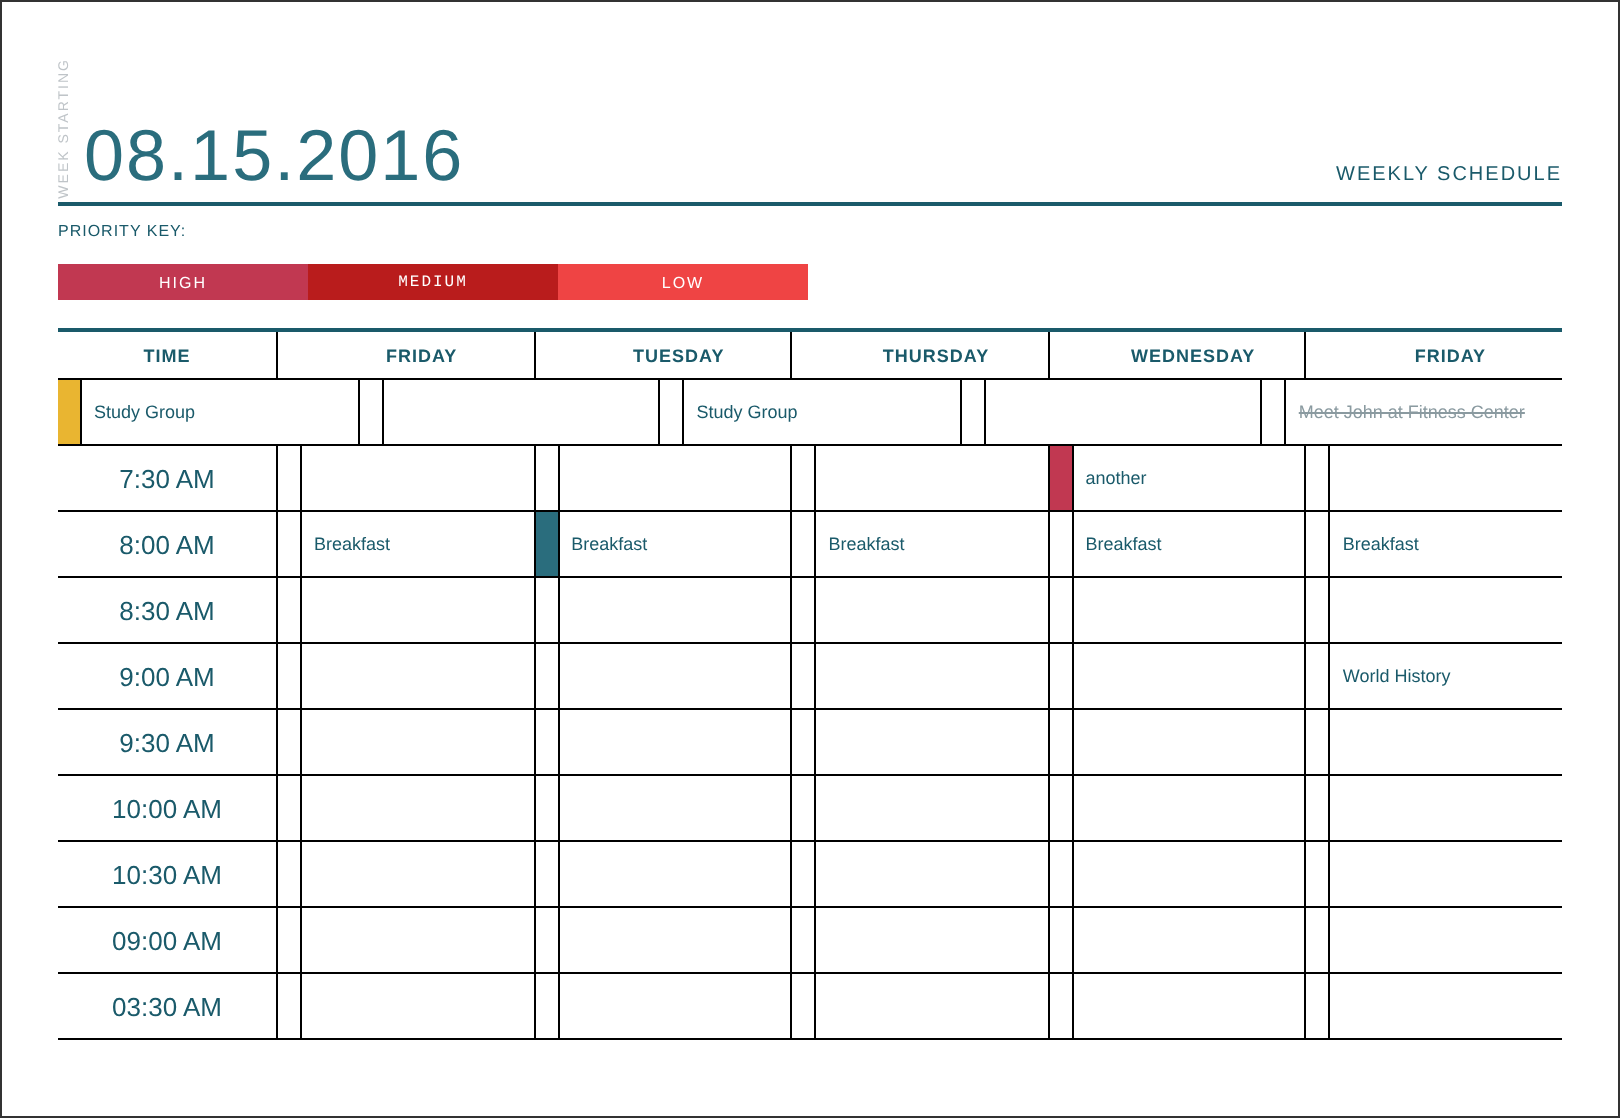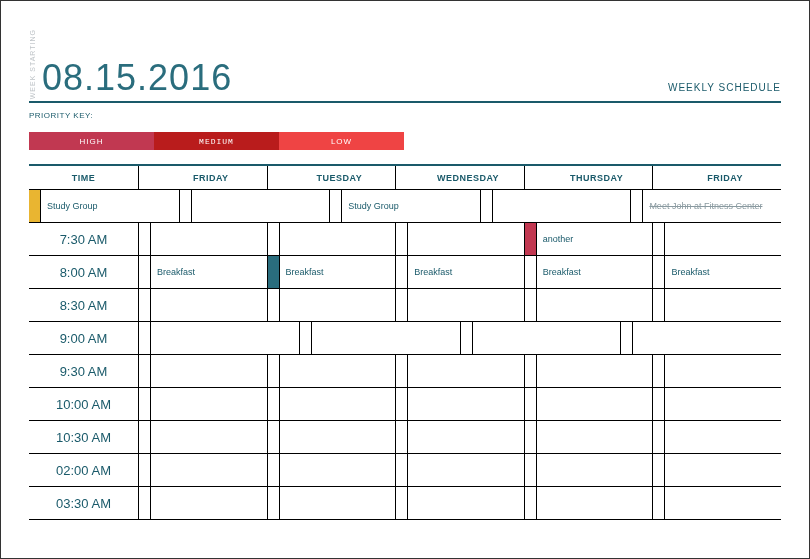--- a/index.html
+++ b/index.html
@@ -156,24 +156,24 @@
 <div class="grid">
   <div class="grid-header">
     <div class="hcell col-time">TIME</div>
     <div class="hcell col-day">
         <span class="hcell-inner">FRIDAY</span>
       </div>
     <div class="hcell col-day">
         <span class="hcell-inner">TUESDAY</span>
       </div>
     <div class="hcell col-day">
+        <span class="hcell-inner">THURSDAY</span>
+      </div>
+    <div class="hcell col-day">
         <span class="hcell-inner">WEDNESDAY</span>
-      </div>
-    <div class="hcell col-day">
-        <span class="hcell-inner">THURSDAY</span>
       </div>
     <div class="hcell col-day">
         <span class="hcell-inner">FRIDAY</span>
       </div>
   </div>
   <div class="grid-body" id="grid-body">
       <div class="row">
         <div class="cell-day">
           <div class="cell-priority p-medium"></div>
           <div class="cell-content">Study Group</div>
@@ -275,20 +275,24 @@
           <div class="cell-content"></div>
         </div>
         <div class="cell-day">
           <div class="cell-priority"></div>
           <div class="cell-content"></div>
         </div>
         <div class="cell-day">
           <div class="cell-priority"></div>
           <div class="cell-content"></div>
         </div>
+        <div class="cell-day">
+          <div class="cell-priority"></div>
+          <div class="cell-content">World History</div>
+        </div>
       </div>
       <div class="row">
         <div class="cell-time">9:30 AM</div>
         <div class="cell-day">
           <div class="cell-priority"></div>
           <div class="cell-content"></div>
         </div>
         <div class="cell-day">
           <div class="cell-priority"></div>
           <div class="cell-content"></div>
@@ -346,21 +350,21 @@
         <div class="cell-day">
           <div class="cell-priority"></div>
           <div class="cell-content"></div>
         </div>
         <div class="cell-day">
           <div class="cell-priority"></div>
           <div class="cell-content"></div>
         </div>
       </div>
       <div class="row">
-        <div class="cell-time">02:00 AM</div>
+        <div class="cell-time">09:00 AM</div>
         <div class="cell-day">
           <div class="cell-priority"></div>
           <div class="cell-content"></div>
         </div>
         <div class="cell-day">
           <div class="cell-priority"></div>
           <div class="cell-content"></div>
         </div>
         <div class="cell-day">
           <div class="cell-priority"></div>

